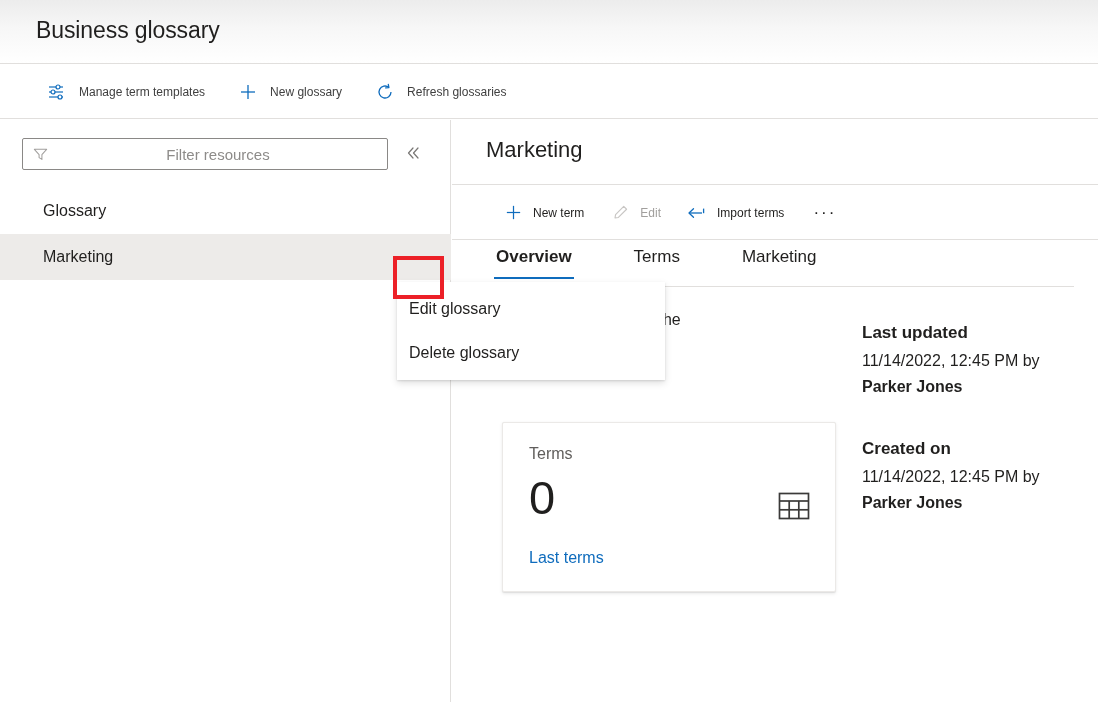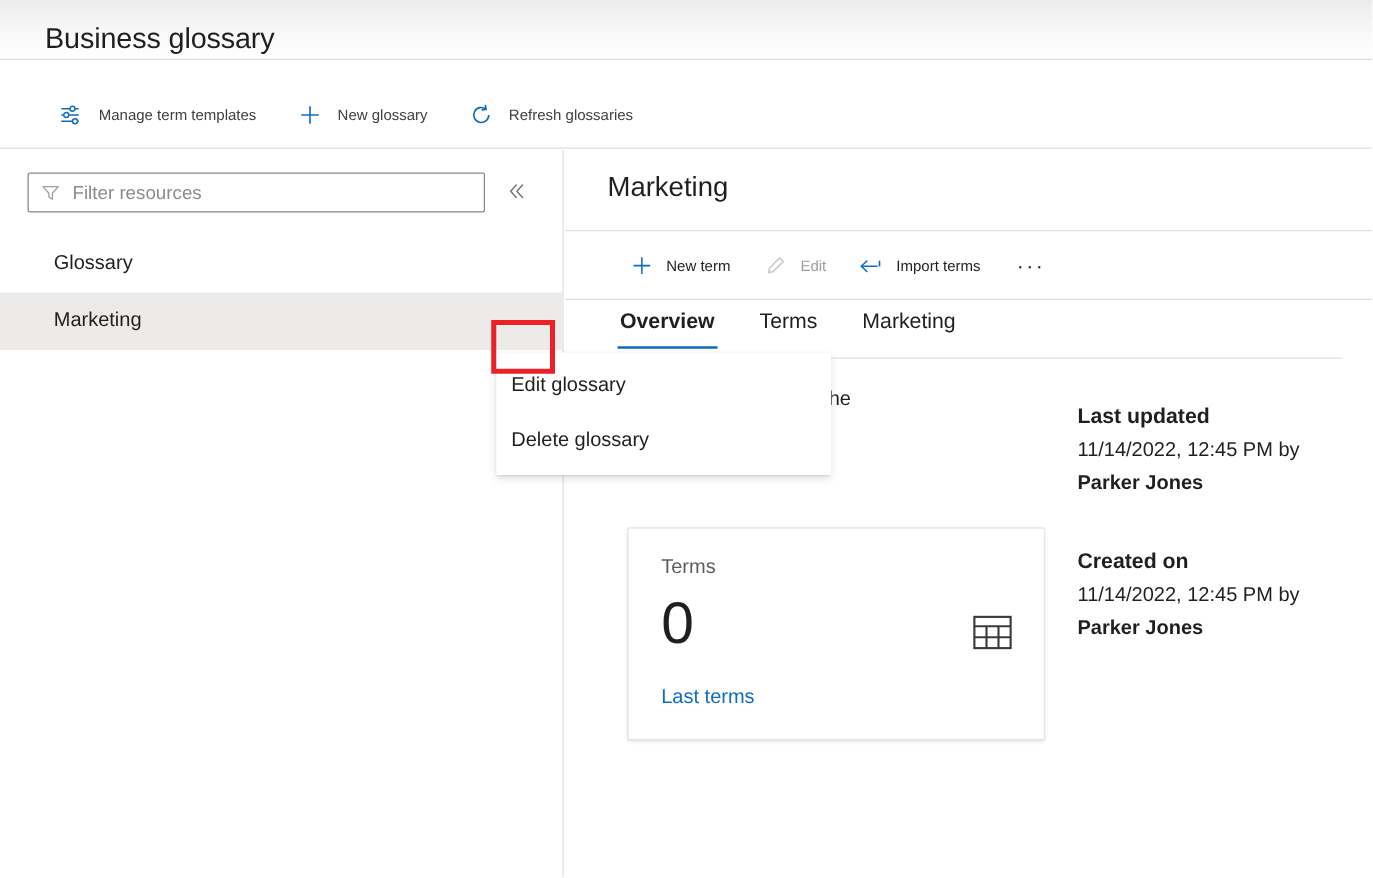--- a/index.html
+++ b/index.html
@@ -19,21 +19,21 @@
     width: 1098px;
     height: 702px;
     background: #ffffff;
   }
 
   
   .page-header {
     position: absolute;
     left: 0; top: 0;
     width: 1098px;
-    height: 48px;
+    height: 64px;
     background: linear-gradient(to bottom, #ececec 0%, #f7f7f7 45%, #ffffff 100%);
     border-bottom: 1px solid #e1dfdd;
   }
   .page-title {
     position: absolute;
     left: 36px; top: 17px;
     font-size: 23px;
     font-weight: 400;
     color: #201f1e;
     letter-spacing: -0.1px;
@@ -105,20 +105,21 @@
   }
   .filter-box .ic { width: 17px; height: 17px; color: #a19f9d; margin-right: 9px; flex: none; }
   .filter-input {
     border: none;
     outline: none;
     flex: 1;
     font-family: inherit;
     font-size: 15px;
     color: #201f1e;
     background: transparent;
+    text-align: center;
   }
   .filter-input::placeholder { color: #8d8b89; opacity: 1; }
   .collapse-btn {
     width: 32px; height: 32px;
     margin-left: 9px;
     display: flex; align-items: center; justify-content: center;
     background: transparent; border: none; cursor: pointer;
     color: #797775;
     flex: none;
   }
@@ -235,20 +236,21 @@
   .dcmd.disabled .ic { color: #c8c6c4; }
   .dcmd.overflow { color: #201f1e; letter-spacing: 2px; font-size: 17px; padding: 0 12px; }
 
   .tabs {
     position: absolute;
     left: 0; top: 121px;
     width: 646px; height: 46px;
     padding-left: 42px;
     display: flex;
     align-items: flex-start;
+    gap: 26px;
   }
   .tab {
     position: relative;
     padding: 6px 2px 12px 2px;
     margin-right: 32px;
     font-size: 17px;
     color: #201f1e;
     cursor: pointer;
     background: transparent;
     border: none;

